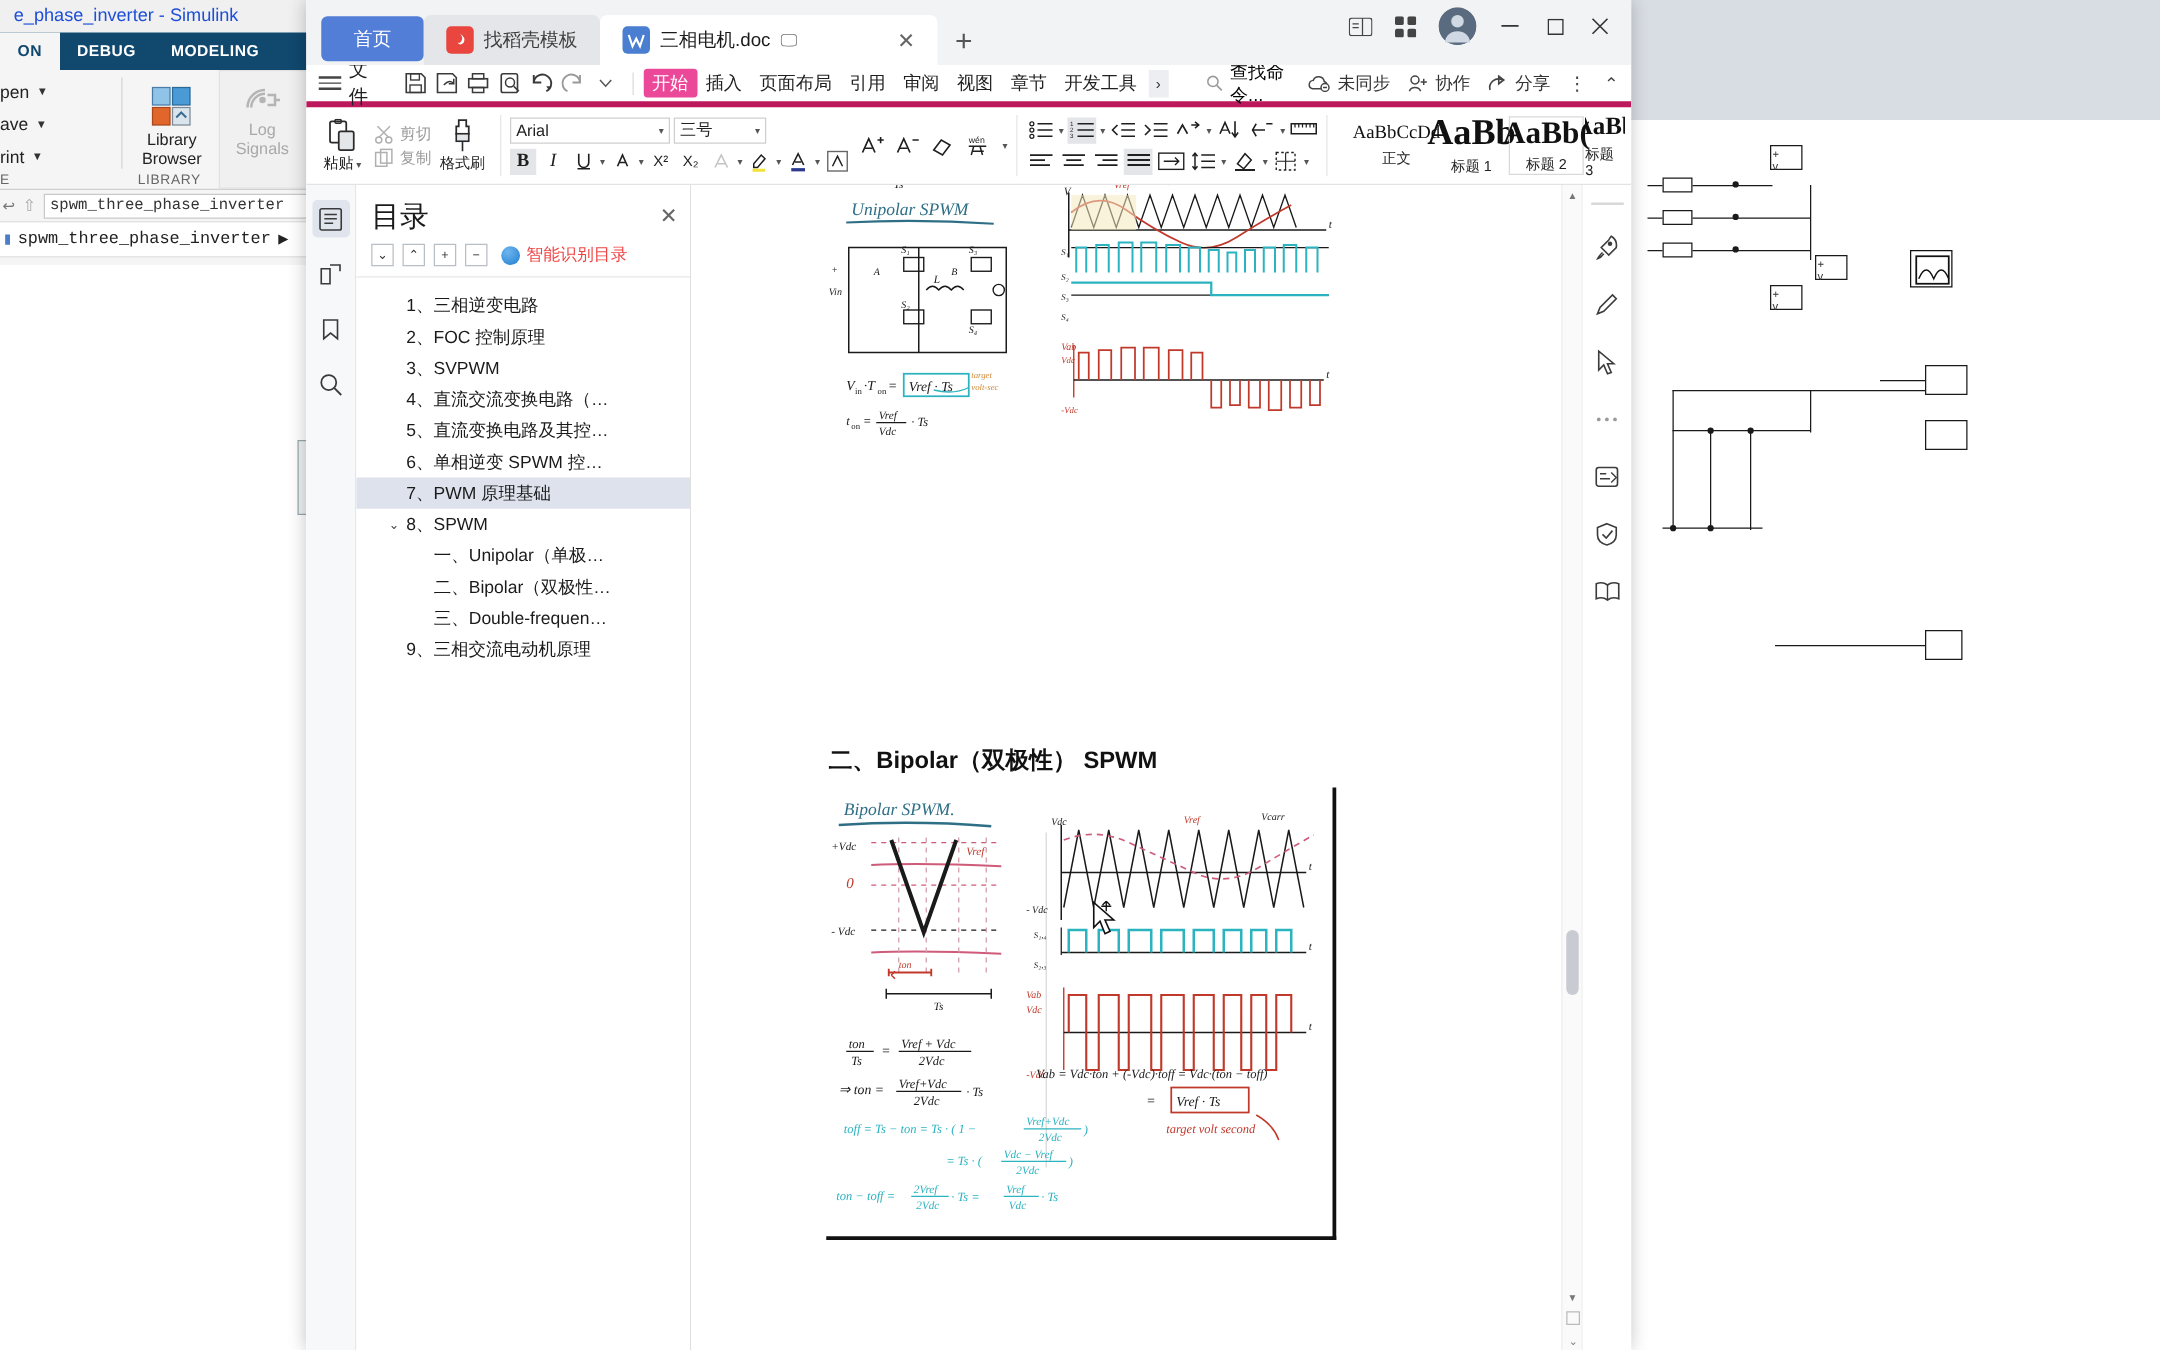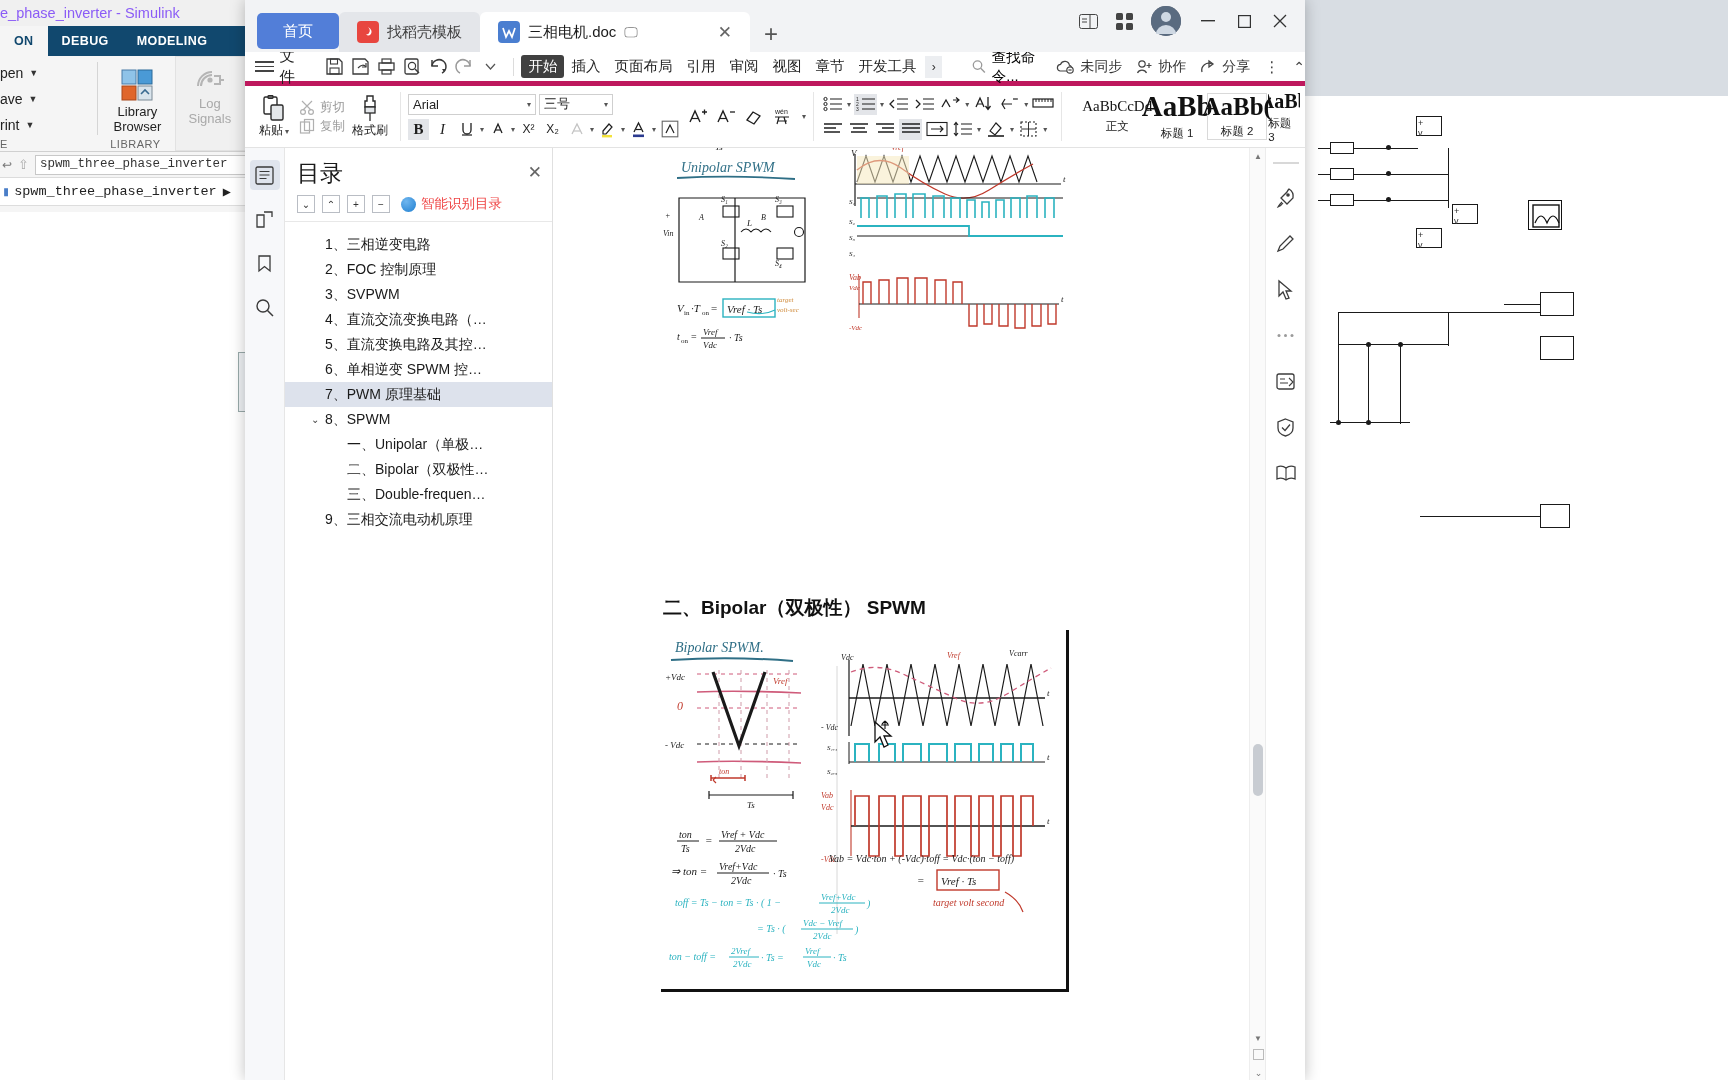--- a/index.html
+++ b/index.html
@@ -5,21 +5,21 @@
   * { box-sizing: border-box; }
   html, body { margin:0; padding:0; }
   body {
     width:1728px; height:1080px; overflow:hidden;
     font-family:"Liberation Sans", sans-serif;
     background:#d8dde3; position:relative;
   }
 
   
   #simulink-left { position:absolute; left:0; top:0; width:250px; height:1080px; background:#f5f5f5; border-right:1px solid #c9c9c9; overflow:hidden; }
-  #sl-title { height:26px; line-height:26px; font-size:14.5px; color:#8b5cf6; padding-left:0px; background:#f0f0f0; white-space:nowrap; }
+  #sl-title { height:26px; line-height:26px; font-size:14.5px; color:#1d4ed8; padding-left:11px; background:#f0f0f0; white-space:nowrap; }
   #sl-ribbon-tabs { height:30px; background:#11486e; display:flex; align-items:stretch; }
   .sl-tab { color:#fff; font-size:12.5px; font-weight:bold; display:flex; align-items:center; padding:0 14px; letter-spacing:.4px; white-space:nowrap; }
   .sl-tab.active { background:#f5f5f5; color:#11486e; }
   #sl-ribbon { height:96px; background:#f5f5f5; display:flex; border-bottom:1px solid #d0d0d0; position:relative; }
   .sl-grp { display:flex; flex-direction:column; justify-content:flex-start; padding:4px 4px 0 0; position:relative;text-align:center; }
   .sl-grp-label { position:absolute; bottom:1px; font-size:11px; color:#666; letter-spacing:.5px; }
   .sl-menu-row { display:flex; align-items:center; gap:6px; font-size:14px; color:#222; height:26px; padding-left:0px; }
   .sl-caret { font-size:9px; color:#333; }
   .sl-btn { display:flex; flex-direction:column; align-items:center; justify-content:center; width:64px; font-size:13px; color:#222; line-height:1.12; }
   .sl-btn.dim { color:#a9a9a9; }
@@ -62,24 +62,24 @@
   .wc.av { width:30px; height:30px; border-radius:50%; background:#6a6f7a; color:#fff; font-size:13px; margin:0 8px; }
 
   
   #rbtabs { height:34px; background:#fff; display:flex; align-items:center; gap:0; padding-left:10px; border-bottom:5px solid #be185d; }
   .hamb { width:20px; display:flex; flex-direction:column; gap:3px; margin-right:6px; }
   .hamb i { display:block; height:1.6px; background:#444; }
   #filebtn { font-size:15.5px; color:#1f1f1f; margin-right:14px; }
   .qicon { width:26px; height:24px; display:flex; align-items:center; justify-content:center; margin-right:2px; }
   .qsep { width:1px; height:18px; background:#dcdcdc; margin:0 8px; }
   .rbt { font-size:14.5px; color:#1f1f1f; padding:2px 7px; border-radius:3px; white-space:nowrap; }
-  .rbt.sel { background:#404040; color:#fff; }
+  .rbt.sel { background:#ec4899; color:#fff; }
   #rbt-more { width:18px; height:22px; background:#eceef1; display:flex; align-items:center; justify-content:center; font-size:12px; color:#333; margin-left:2px; }
   #findcmd { display:flex; align-items:center; gap:6px; margin-left:30px; font-size:14.5px; color:#000000; }
-  #rb-right { margin-left:auto; display:flex; align-items:center; gap:14px; font-size:14px; color:#333; }
+  #rb-right { margin-left:auto; display:flex; align-items:center; gap:14px; padding-right:10px; font-size:14px; color:#333; }
   .rbr { display:flex; align-items:center; gap:5px; white-space:nowrap; }
 
   
   #ribbon { height:62px; background:#fff; display:flex; align-items:stretch; border-bottom:1px solid #e3e3e3; padding-left:6px; }
   .rgrp { display:flex; align-items:center; }
   .rsep { width:1px; background:#e6e6e6; margin:6px 7px; }
   .bigbtn { display:flex; flex-direction:column; align-items:center; justify-content:center; width:46px; font-size:12px; color:#222; line-height:1.15; }
   .bigbtn .lbl { margin-top:1px; white-space:nowrap; }
   .small2 { display:flex; flex-direction:column; justify-content:center; gap:2px; }
   .srow { display:flex; align-items:center; gap:4px; font-size:12.5px; color:#9b9b9b; }

